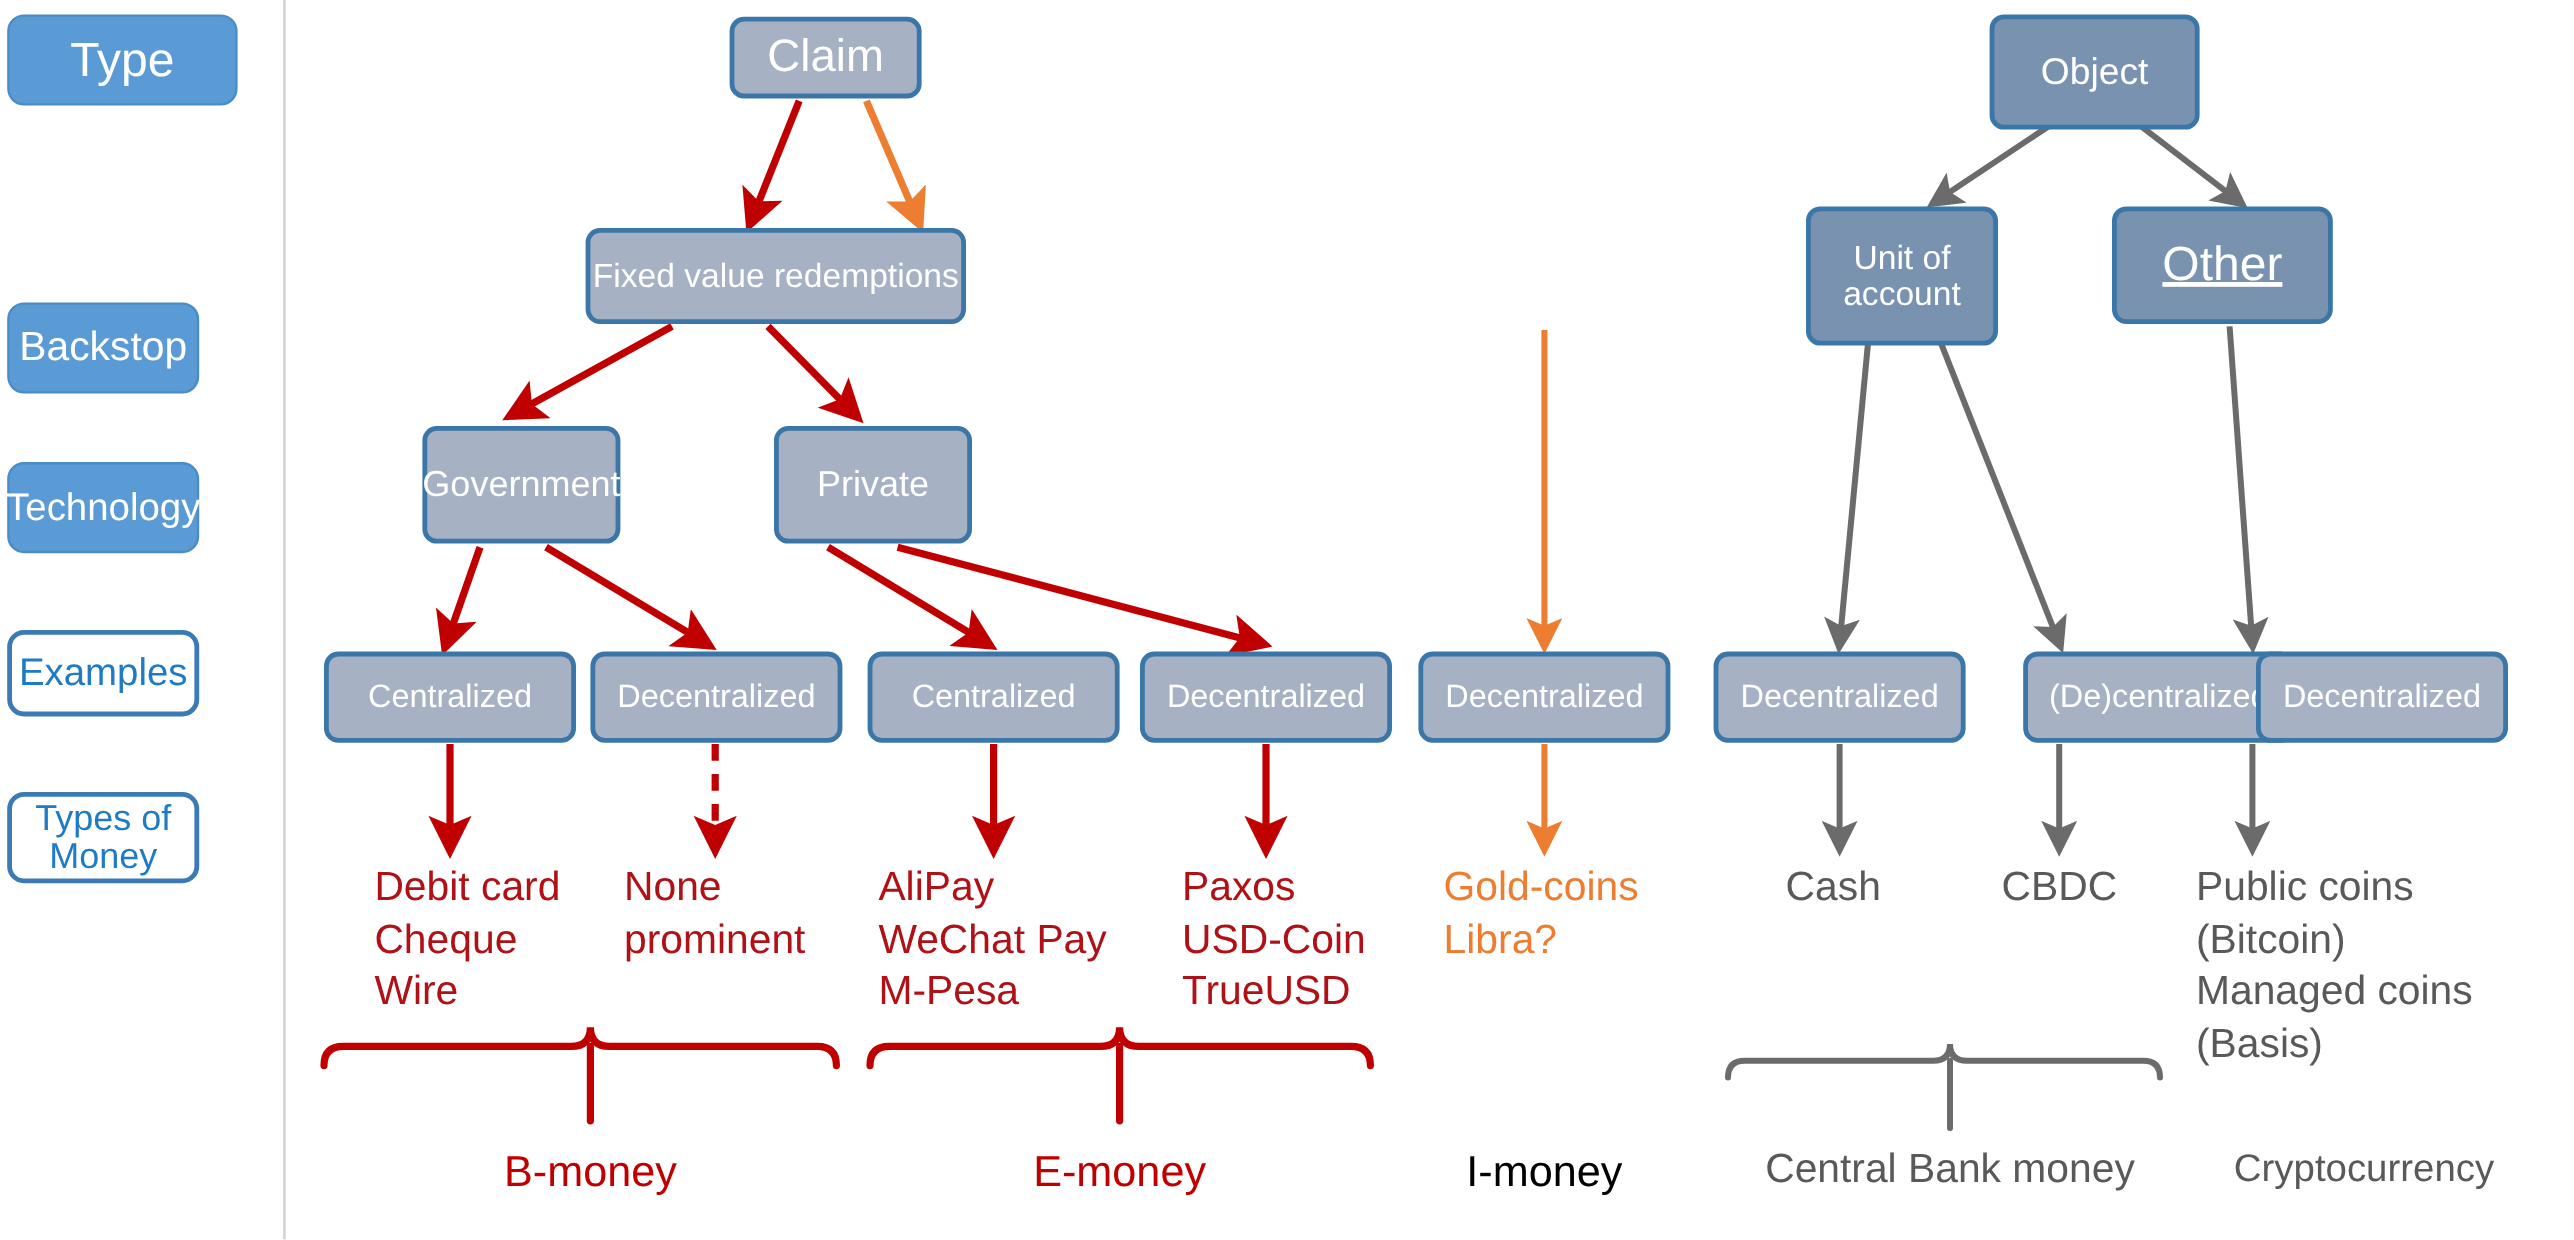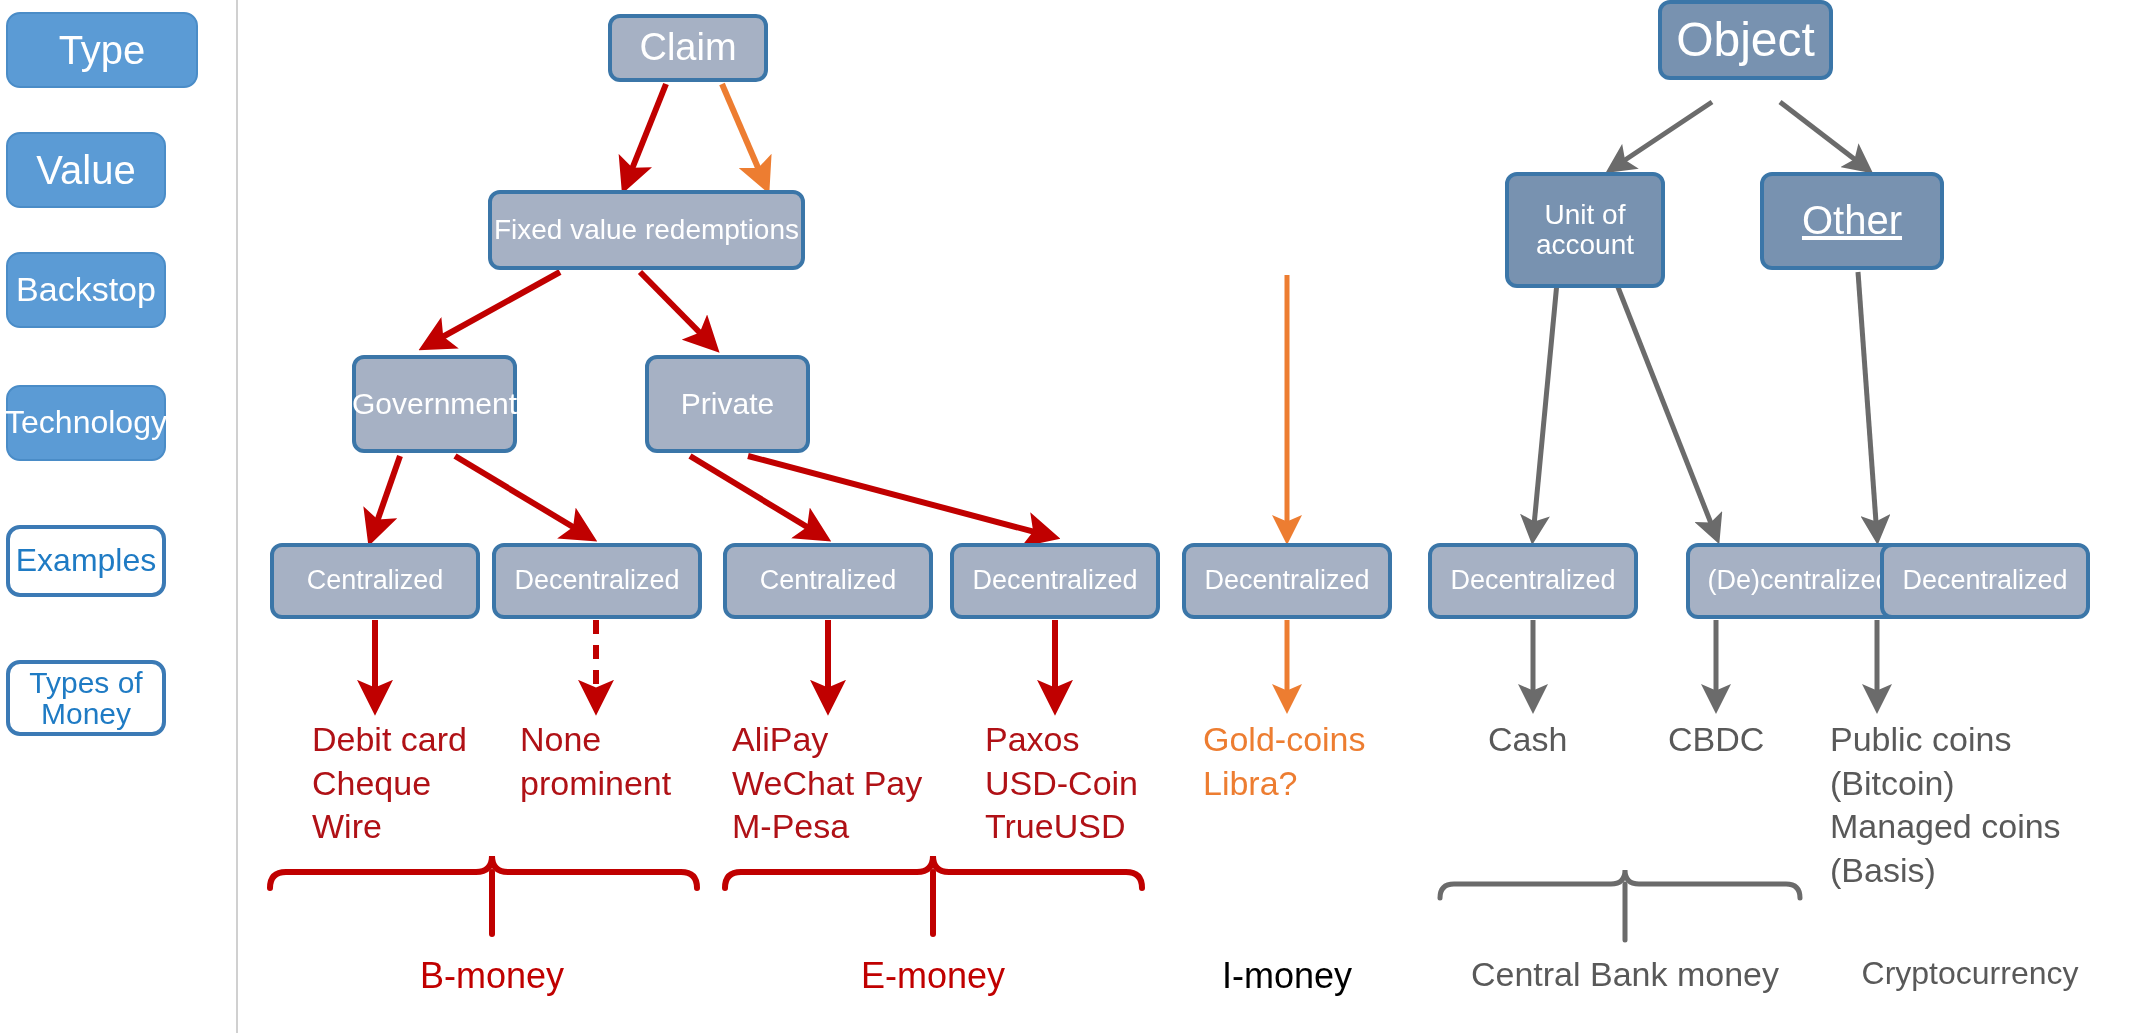--- a/index.html
+++ b/index.html
@@ -99,23 +99,20 @@
     <line x1="933" y1="872" x2="933" y2="934" stroke="#C00000" stroke-width="6" stroke-linecap="round"></line>
 
     <path d="M 1440 898 q 0 -14 14 -14 L 1611 884 q 14 0 14 -14 q 0 14 14 14 L 1786 884 q 14 0 14 14" fill="none" stroke="#6B6B6B" stroke-width="5" stroke-linecap="round"></path>
     <line x1="1625" y1="884" x2="1625" y2="940" stroke="#6B6B6B" stroke-width="5" stroke-linecap="round"></line>
   </svg>
 
   <div class="cat filled" style="left:6px;top:12px;width:192px;height:76px;font-size:40px;">
     <span>Type</span>
   </div>
 
-  <div class="cat filled" style="left:6px;top:132px;width:160px;height:76px;font-size:40px;">
-    <span>Value</span>
-  </div>
 
   <div class="cat filled" style="left:6px;top:252px;width:160px;height:76px;font-size:34px;">
     <span>Backstop</span>
   </div>
 
   <div class="cat filled" style="left:6px;top:385px;width:160px;height:76px;font-size:32px;">
     <span>Technology</span>
   </div>
 
   <div class="cat hollow" style="left:6px;top:660px;width:160px;height:76px;font-size:30px;flex-direction:column;">
@@ -124,21 +121,21 @@
   </div>
 
   <div class="cat hollow" style="left:6px;top:525px;width:160px;height:72px;font-size:32px;">
     <span>Examples</span>
   </div>
 
   <div class="node light" style="left:608px;top:14px;width:160px;height:68px;font-size:38px;">
     <span>Claim</span>
   </div>
 
-  <div class="node dark" style="left:1658px;top:0;width:175px;height:80px;font-size:48px;">
+  <div class="node dark" style="left:1658px;top:12px;width:175px;height:96px;font-size:31px;">
     <span>Object</span>
   </div>
 
   <div class="node light" style="left:488px;top:190px;width:317px;height:80px;font-size:28px;">
     <span>Fixed value redemptions</span>
   </div>
 
 
   <div class="node dark" style="left:1505px;top:172px;width:160px;height:116px;font-size:28px;flex-direction:column;">
     <span>Unit of</span>

